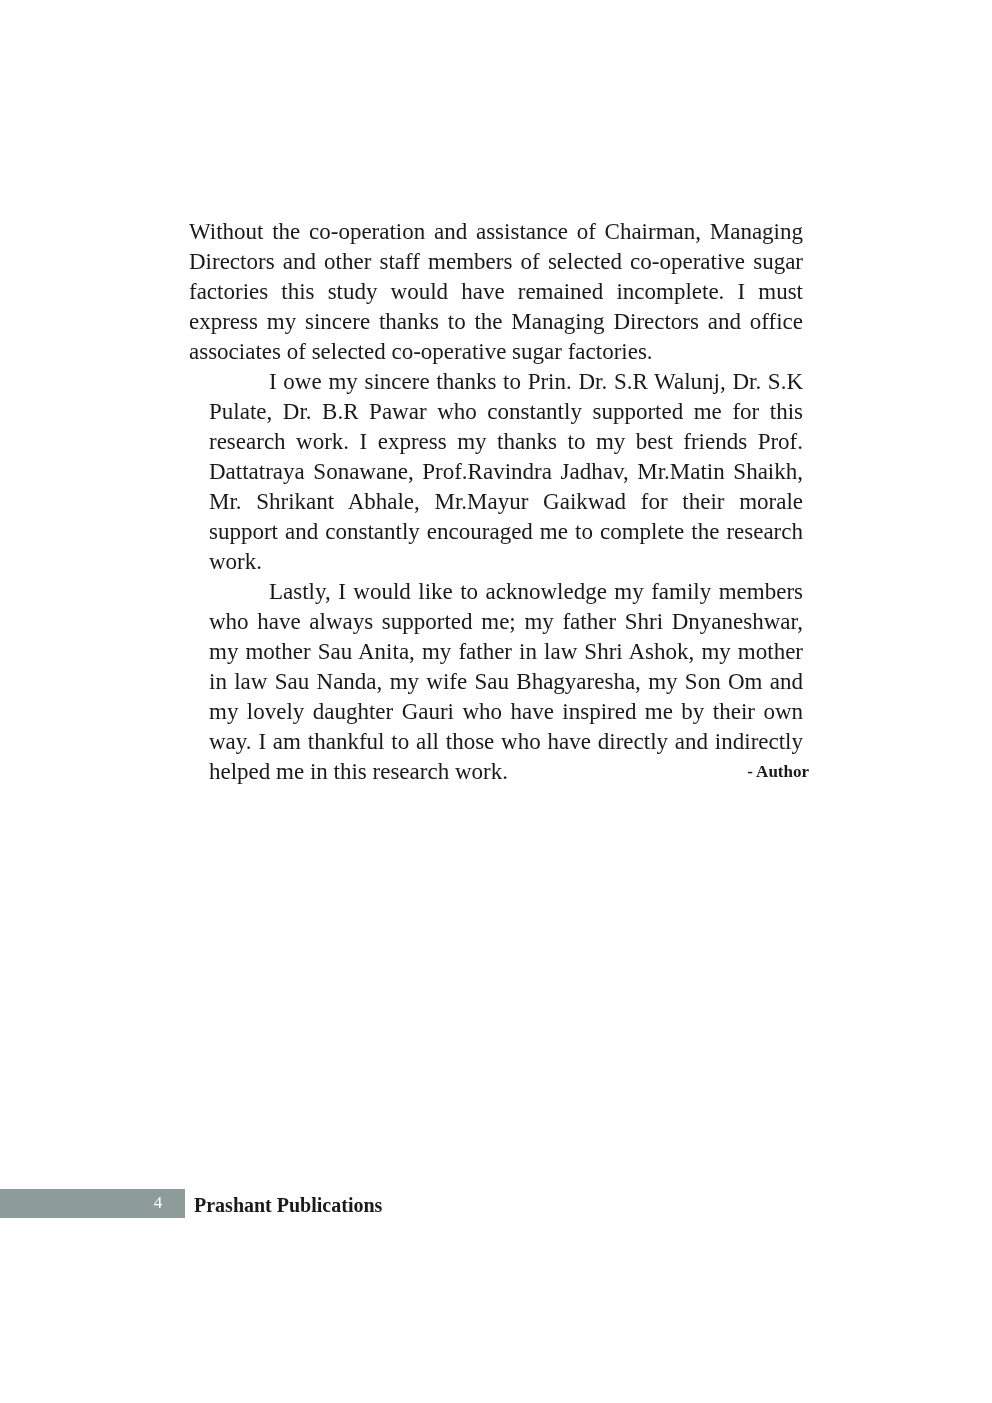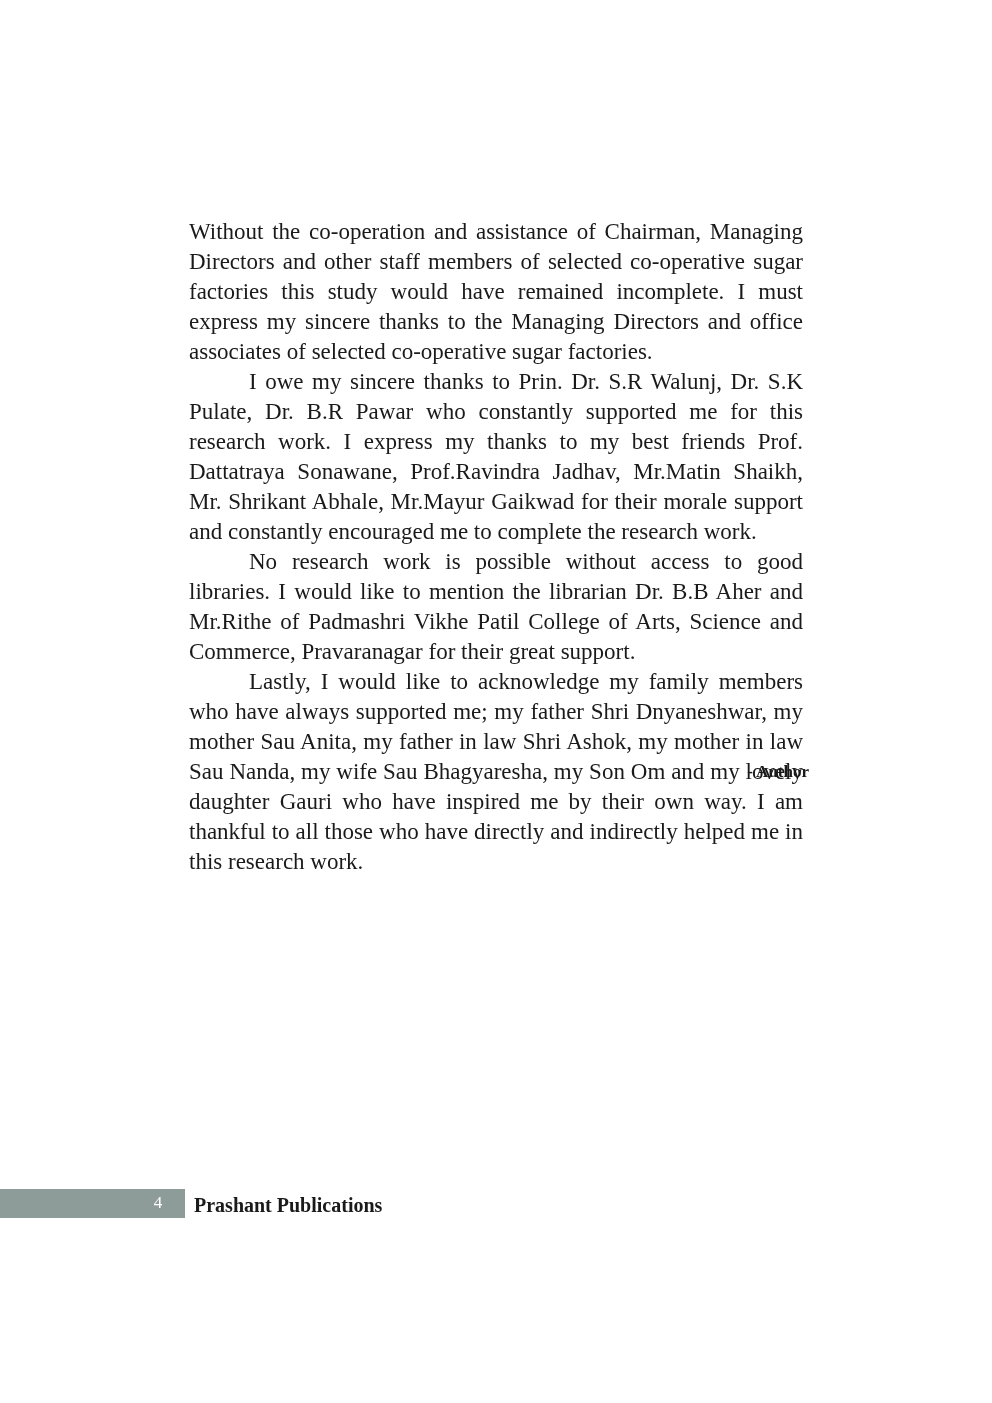--- a/index.html
+++ b/index.html
@@ -22,20 +22,21 @@
       width: 614px;
       font-size: 23px;
       line-height: 30px;
       text-align: justify;
     }
     .page-body p {
       margin: 0;
     }
     .page-body p.indent {
       text-indent: 60px;
+      margin-left: 20px;
     }
     .signature {
       position: absolute;
       left: 195px;
       top: 757px;
       width: 614px;
       text-align: right;
       font-size: 17px;
       line-height: 30px;
       font-weight: bold;
@@ -67,21 +68,20 @@
       font-weight: bold;
       color: #1a1a1a;
     }
   </style>
 </head>
 <body>
 
 <div class="page-body">
   <p>Without the co-operation and assistance of Chairman, Managing Directors and other staff members of selected co-operative sugar factories this study would have remained incomplete. I must express my sincere thanks to the Managing Directors and office associates of selected co-operative sugar factories.</p>
   <p class="indent">I owe my sincere thanks to Prin. Dr. S.R Walunj, Dr. S.K Pulate, Dr. B.R Pawar who constantly supported me for this research work. I express my thanks to my best friends Prof. Dattatraya Sonawane, Prof.Ravindra Jadhav, Mr.Matin Shaikh, Mr. Shrikant Abhale, Mr.Mayur Gaikwad for their morale support and constantly encouraged me to complete the research work.</p>
-  <p class="indent">No research work is possible without access to good libraries. I would like to mention the librarian Dr. B.B Aher and Mr.Rithe of Padmashri Vikhe Patil College of Arts, Science and Commerce, Pravaranagar for their great support.</p>
   <p class="indent">Lastly, I would like to acknowledge my family members who have always supported me; my father Shri Dnyaneshwar, my mother Sau Anita, my father in law Shri Ashok, my mother in law Sau Nanda, my wife Sau Bhagyaresha, my Son Om and my lovely daughter Gauri who have inspired me by their own way. I am thankful to all those who have directly and indirectly helped me in this research work.</p>
 </div>
 
 <div class="signature">- Author</div>
 
 <div class="footer-bar"></div>
 <div class="page-number">4</div>
 <div class="publisher">Prashant Publications</div>
 
 </body></html>

